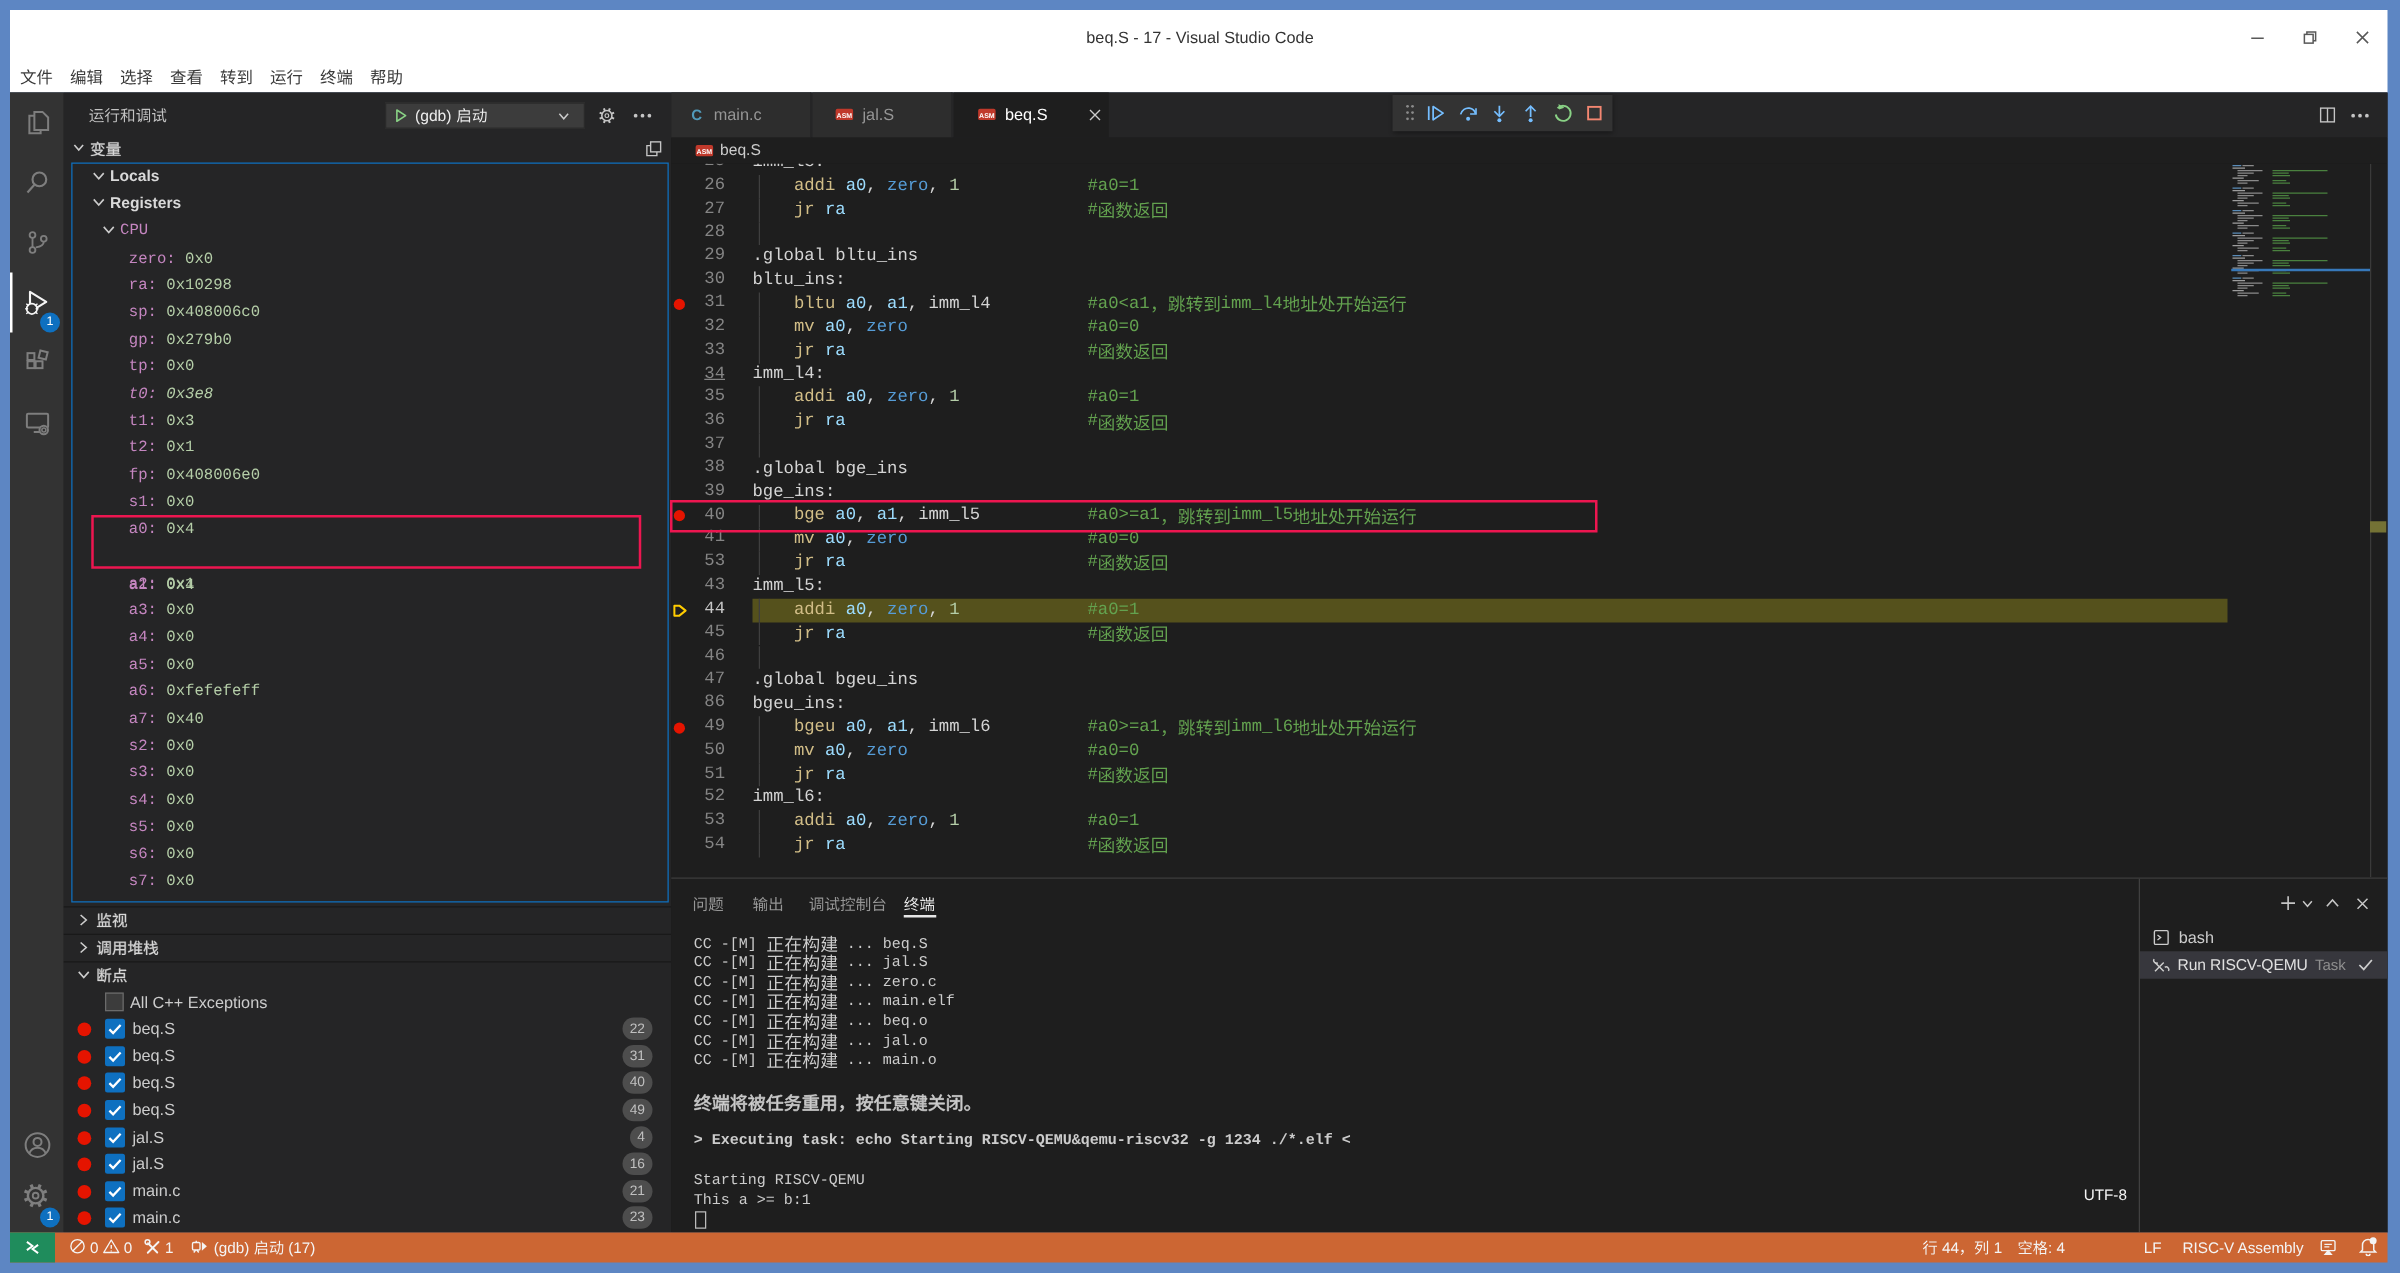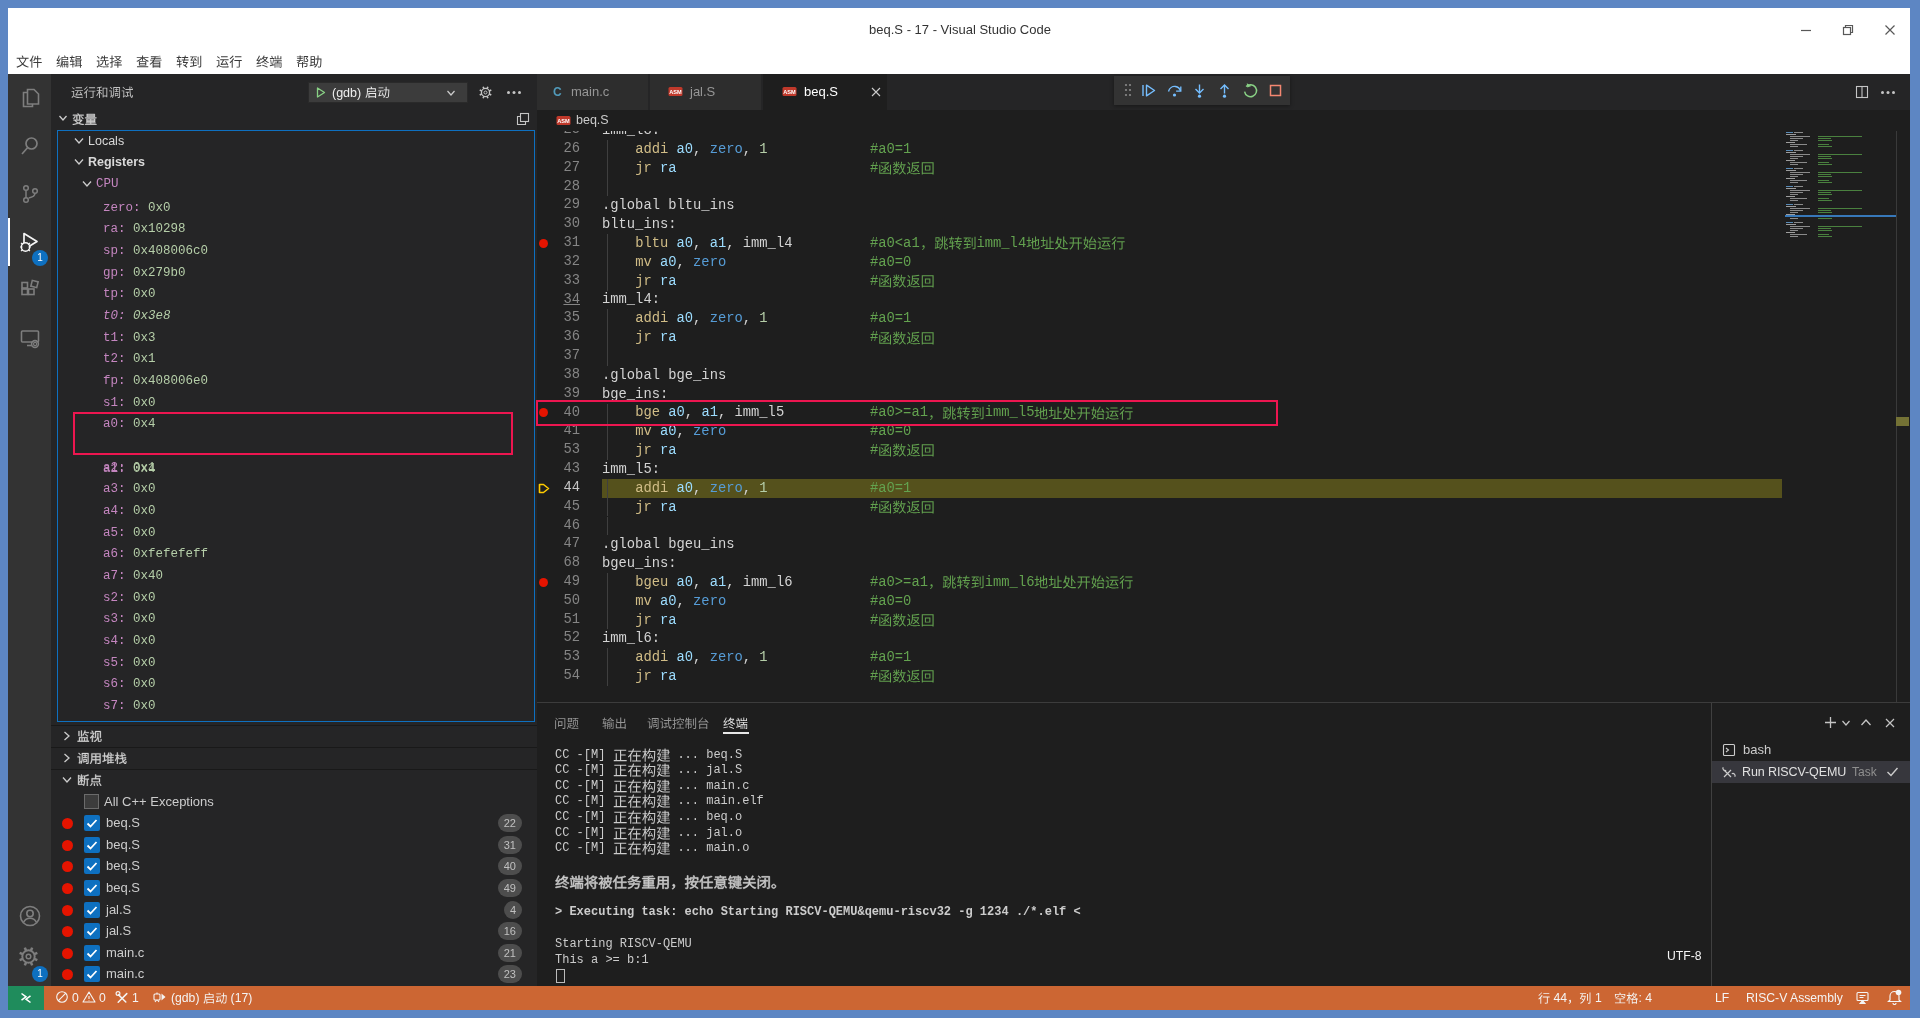--- a/index.html
+++ b/index.html
@@ -292,21 +292,21 @@
         <path d="M9.5 9.5v3h-8v-8h3" opacity="1"></path>
       </g>
     </svg>
   </div>
 <div style="left:57px;top:130px;width:478px;height:592px;border:1.5px solid #0e70c0;"></div>
 <div style="left:73px;top:134.8px;width:12px;height:12px;">
     <svg width="12" height="12" viewBox="0 0 12 12">
       <path d="M2 3.5l4 4.5 4-4.5" fill="none" stroke="#cccccc" stroke-width="1.3"></path>
     </svg>
   </div>
-<div style="left:88px;top:131.8px;width:100px;height:18px;font-size:12.5px;font-weight:normal;color:#d9d9d9;line-height:18px;">Locals</div>
+<div style="left:88px;top:131.8px;width:100px;height:18px;font-size:12.5px;font-weight:bold;color:#d9d9d9;line-height:18px;">Locals</div>
 <div style="left:73px;top:156.46px;width:12px;height:12px;">
     <svg width="12" height="12" viewBox="0 0 12 12">
       <path d="M2 3.5l4 4.5 4-4.5" fill="none" stroke="#cccccc" stroke-width="1.3"></path>
     </svg>
   </div>
 <div style="left:88px;top:153.46px;width:100px;height:18px;font-size:12.5px;font-weight:bold;color:#d9d9d9;line-height:18px;">Registers</div>
 <div style="left:81px;top:178.12px;width:12px;height:12px;">
     <svg width="12" height="12" viewBox="0 0 12 12">
       <path d="M2 3.5l4 4.5 4-4.5" fill="none" stroke="#cccccc" stroke-width="1.3"></path>
     </svg>
@@ -727,21 +727,21 @@
         <use href="#g6570" x="1000"></use>
         <use href="#g8fd4" x="2000"></use>
         <use href="#g56de" x="3000"></use>
       </svg></div>
     <div class="ln" style="left:0px;top:385.5px;width:43px;height:18.83px;line-height:18.83px;"><span class="ln" style="color:#858585">46</span></div>
     <div style="left:70px;top:385.5px;width:1px;height:18.83px;background:#3f3f3f;"></div>
     <div class="ln" style="left:0px;top:404.3299999999999px;width:43px;height:18.83px;line-height:18.83px;"><span class="ln" style="color:#858585">47</span></div>
     <div style="left:65px;top:404.3299999999999px;width:790px;height:18.83px;">
       <span class="code" style="height:18.83px"><span class="pl">.</span><span class="pl">global</span><span class="pl"> </span><span class="pl">bgeu_ins</span></span>
     </div>
-    <div class="ln" style="left:0px;top:423.15999999999997px;width:43px;height:18.83px;line-height:18.83px;"><span class="ln" style="color:#858585">68</span></div>
+    <div class="ln" style="left:0px;top:423.15999999999997px;width:43px;height:18.83px;line-height:18.83px;"><span class="ln" style="color:#858585">86</span></div>
     <div style="left:65px;top:423.15999999999997px;width:790px;height:18.83px;">
       <span class="code" style="height:18.83px"><span class="pl">bgeu_ins</span><span class="pl">:</span></span>
     </div>
     <div style="left:2px;top:446.89px;width:9px;height:9px;background:#e51400;border-radius:50%;"></div>
     <div class="ln" style="left:0px;top:441.99px;width:43px;height:18.83px;line-height:18.83px;"><span class="ln" style="color:#858585">49</span></div>
     <div style="left:70px;top:441.99px;width:1px;height:18.83px;background:#3f3f3f;"></div>
     <div style="left:65px;top:441.99px;width:790px;height:18.83px;">
       <span class="code" style="height:18.83px"><span class="pl">    </span><span class="mn">bgeu</span><span class="pl"> </span><span class="rg">a0</span><span class="pl">, </span><span class="rg">a1</span><span class="pl">, </span><span class="pl">imm_l6</span></span>
     </div>
     <div style="left:333px;top:441.99px;width:900px;height:18.83px;display:flex;align-items:center;color:#63a24f;font-family:'Liberation Mono',monospace;font-size:13.8px;white-space:pre;"><span>#a0&gt;=a1</span><svg width="56.8" height="14.2" viewBox="0 0 4000 1000" style="vertical-align:middle;fill:#63a24f;">
@@ -948,21 +948,21 @@
         <use href="#g6784" x="2000"></use>
         <use href="#g5efa" x="3000"></use>
       </svg><span style=""> ... jal.S</span></div>
   </div>
 <div style="left:555px;top:778.7px;width:1150px;height:16px;">
     <div style="position:static" class="trm"><span style="">CC -[M] </span><svg width="57.6" height="14.4" viewBox="0 0 4000 1000" style="vertical-align:middle;fill:#cccccc;">
         <use href="#g6b63" x="0"></use>
         <use href="#g5728" x="1000"></use>
         <use href="#g6784" x="2000"></use>
         <use href="#g5efa" x="3000"></use>
-      </svg><span style=""> ... main.c</span></div>
+      </svg><span style=""> ... zero.c</span></div>
   </div>
 <div style="left:555px;top:794.2px;width:1150px;height:16px;">
     <div style="position:static" class="trm"><span style="">CC -[M] </span><svg width="57.6" height="14.4" viewBox="0 0 4000 1000" style="vertical-align:middle;fill:#cccccc;">
         <use href="#g6b63" x="0"></use>
         <use href="#g5728" x="1000"></use>
         <use href="#g6784" x="2000"></use>
         <use href="#g5efa" x="3000"></use>
       </svg><span style=""> ... main.elf</span></div>
   </div>
 <div style="left:555px;top:810.1px;width:1150px;height:16px;">

